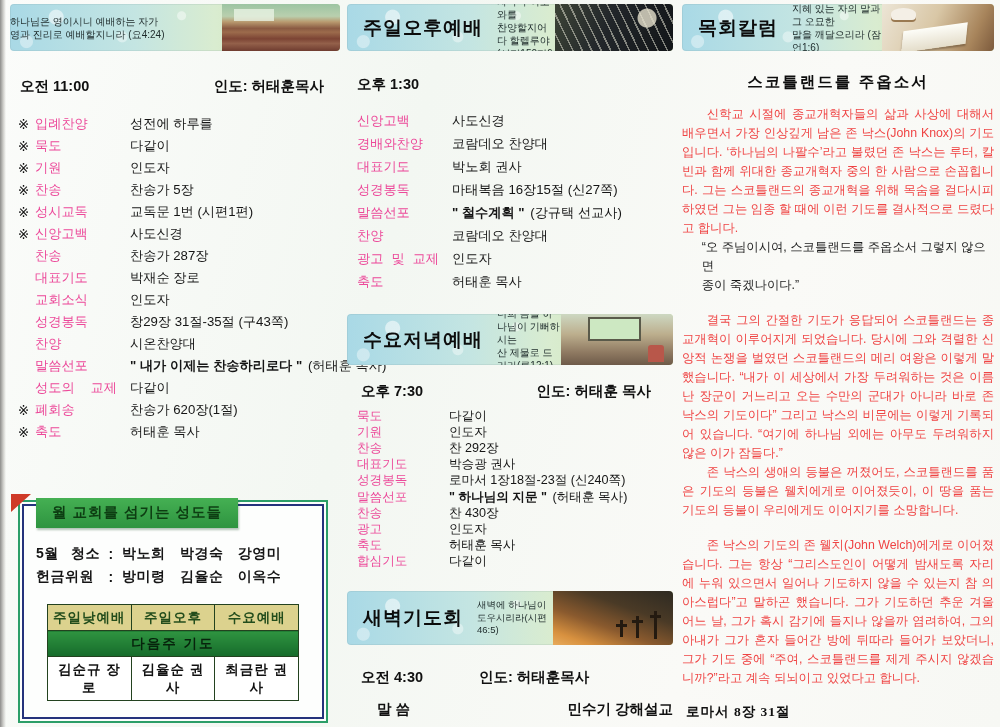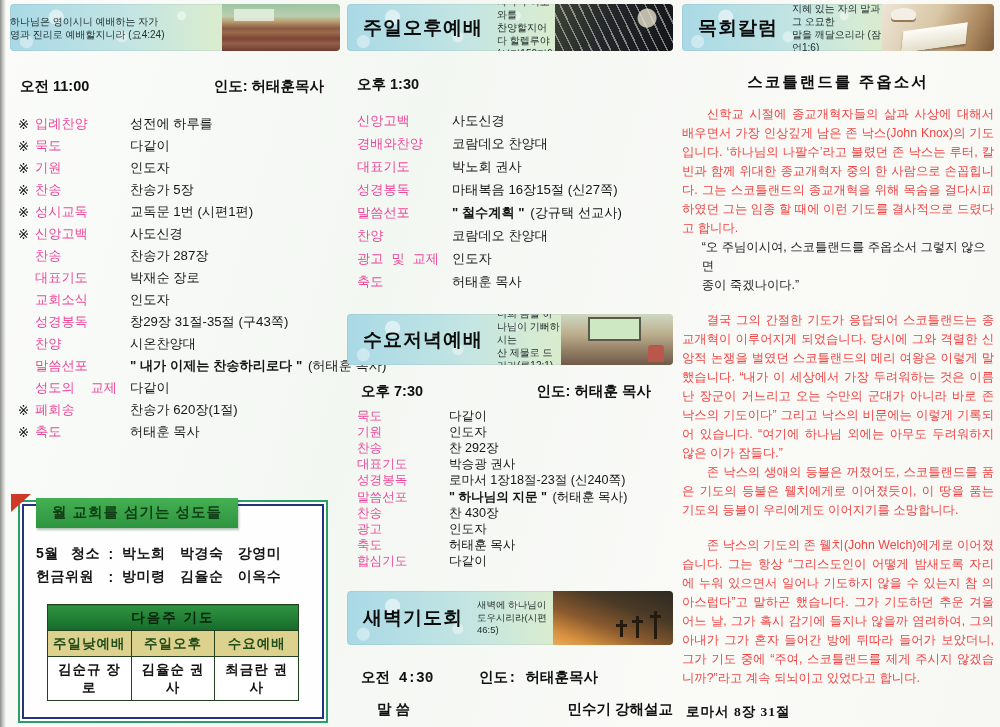--- a/index.html
+++ b/index.html
@@ -188,27 +188,27 @@
         <span class="s-names">박노희  박경숙  강영미</span>
       </div>
       <div class="serving-row">
         <span class="s-lbl">헌금위원</span>
         <span class="s-colon">:</span>
         <span class="s-names">방미령  김율순  이옥수</span>
       </div>
       <table class="next-week">
         <tbody>
             <tr>
-              <th class="nw-title" colspan="3">다음주 기도</th>
-            </tr>
-        <tr>
           <th class="nw-head">주일낮예배</th>
           <th class="nw-head">주일오후</th>
           <th class="nw-head">수요예배</th>
         </tr>
+        <tr>
+              <th class="nw-title" colspan="3">다음주 기도</th>
+            </tr>
         <tr>
           <td class="nw-cell">김순규 장로</td>
           <td class="nw-cell">김율순 권사</td>
           <td class="nw-cell">최금란 권사</td>
         </tr>
       </tbody>
         </table>
     </div>
   </div>
 </div>
@@ -313,21 +313,21 @@
 
   <div class="banner mid-gap1" style="height:54px">
     <span class="b-title">새벽기도회</span>
     <span class="b-verse" style="font-size:9.5px">새벽에 하나님이 도우시리라(시편46:5)</span>
     <span class="b-photo photo-dawn">
       <span class="cross cross1"></span>
       <span class="cross cross2"></span>
       <span class="cross cross3"></span>
     </span>
   </div>
-  <div class="time-row" style="margin:23px 0 0 14px;justify-content:flex-start;font-family:Liberation Mono, monospace;">
+  <div class="time-row" style="margin:23px 0 0 14px;justify-content:flex-start;">
     <span style="width:118px">오전 4:30</span>
     <span>인도: 허태훈목사</span>
   </div>
   <div class="time-row" style="margin:13px 0 0 30px;justify-content:space-between;">
     <span style="width:102px">말 씀</span>
     <span>민수기 강해설교</span>
   </div>
 </div>
 
 <div class="col col-right">

